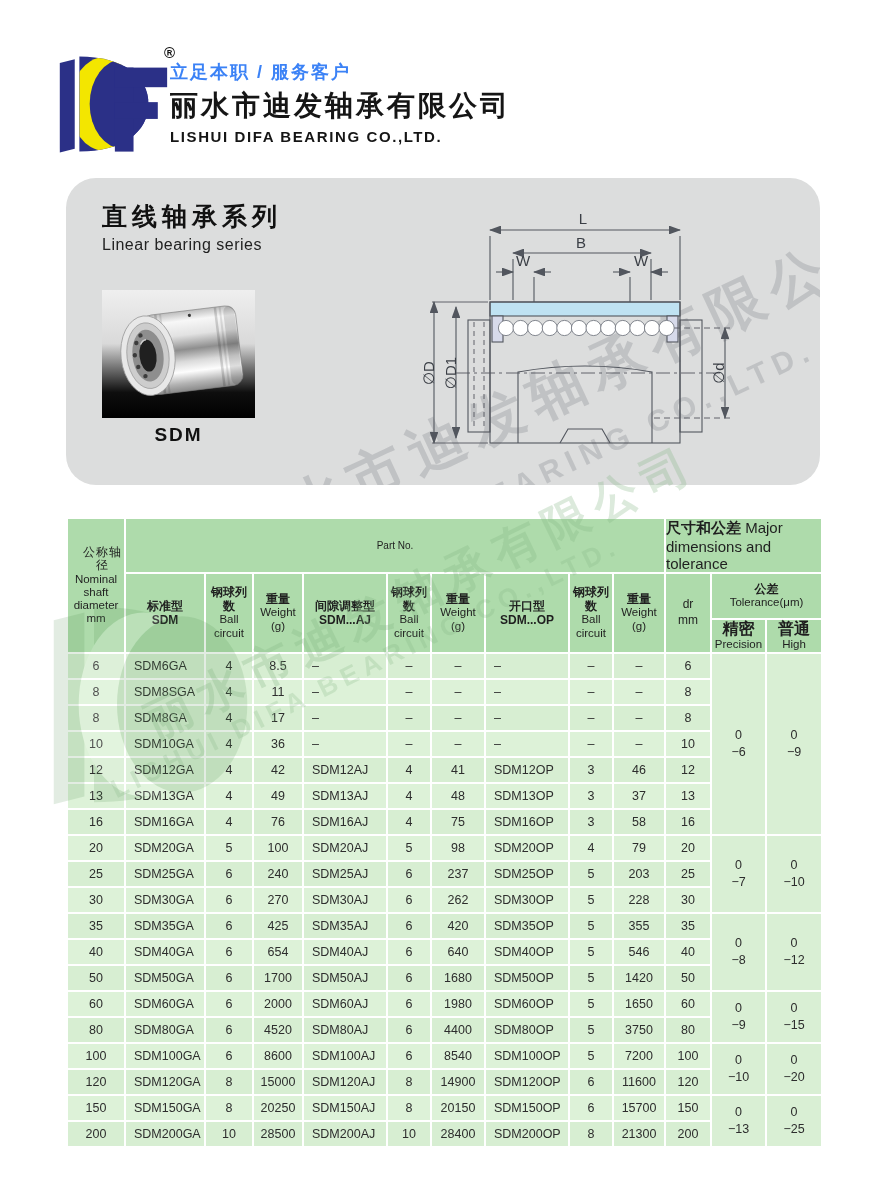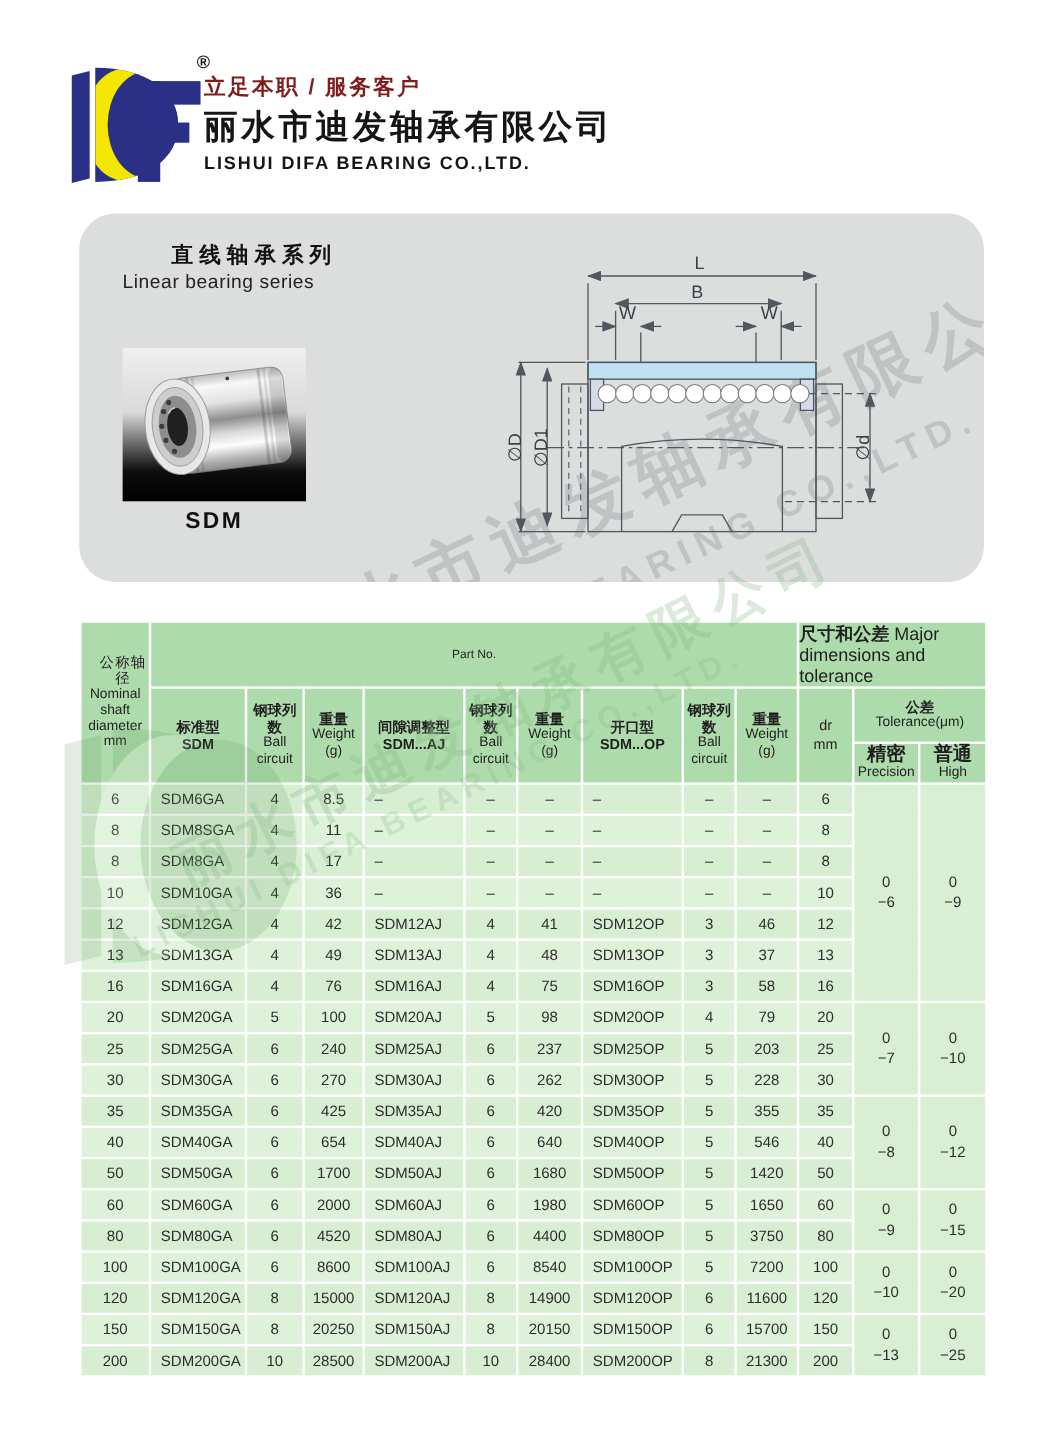--- a/index.html
+++ b/index.html
@@ -4,33 +4,33 @@
 <style>
   * { margin:0; padding:0; box-sizing:border-box; }
   body { background:#fff; font-family:"Liberation Sans", sans-serif; }
   .page { position:relative; width:884px; height:1200px; background:#fff; overflow:hidden; }
 
   
   .brand { position:absolute; left:57px; top:46px; width:760px; height:120px; }
   .logo-svg { position:absolute; left:0; top:6px; width:112px; height:104px; }
   .reg { position:absolute; left:107px; top:-2px; font-size:15px; font-weight:bold; color:#111; }
   .brand-text { position:absolute; left:113px; top:14px; white-space:nowrap; }
-  .slogan { font-size:18px; font-weight:bold; color:#7f1d1d; letter-spacing:2px; }
+  .slogan { font-size:18px; font-weight:bold; color:#3b82f6; letter-spacing:2px; }
   .company-cn { font-size:28px; font-weight:bold; color:#151515; letter-spacing:3px; margin-top:3px; }
   .company-en { font-size:15px; font-weight:bold; color:#151515; letter-spacing:1.6px; margin-top:3px; }
 
   
   .panel { position:absolute; left:66px; top:178px; width:754px; height:307px;
            background:#dcdddd; border-radius:30px; overflow:hidden; }
   .panel-wm { position:absolute; white-space:nowrap; font-weight:bold;
               color:rgba(148,151,156,0.38); transform-origin:0 0; pointer-events:none; }
   .panel-wm.cn { left:150px; top:330px; font-size:56px; letter-spacing:10px; transform:rotate(-25deg); }
   .panel-wm.en { left:150px; top:430px; font-size:30px; letter-spacing:7px; transform:rotate(-25deg); }
   .panel-title { position:absolute; left:36px; top:22px; }
-  .panel-title .t-cn { font-size:18px; font-weight:bold; color:#111; letter-spacing:5px;margin-left:41px; }
+  .panel-title .t-cn { font-size:25px; font-weight:bold; color:#111; letter-spacing:5px; }
   .panel-title .t-en { font-size:16px; color:#222; margin-top:3px; letter-spacing:0.5px; }
   .photo { position:absolute; left:36px; top:112px; width:153px; height:128px; }
   .photo-label { position:absolute; left:36px; top:246px; width:153px; text-align:center;
                  font-size:19px; font-weight:bold; color:#111; letter-spacing:2px; }
   .drawing { position:absolute; left:352px; top:32px; width:340px; height:270px; }
   .drawing text { font-size:15px; fill:#3b3f46; }
 
   
   .table-section { position:absolute; left:66px; top:517px; width:755px; }
   .tbl-wm { position:absolute; white-space:nowrap; font-weight:bold; transform-origin:0 0; pointer-events:none; z-index:3; }

